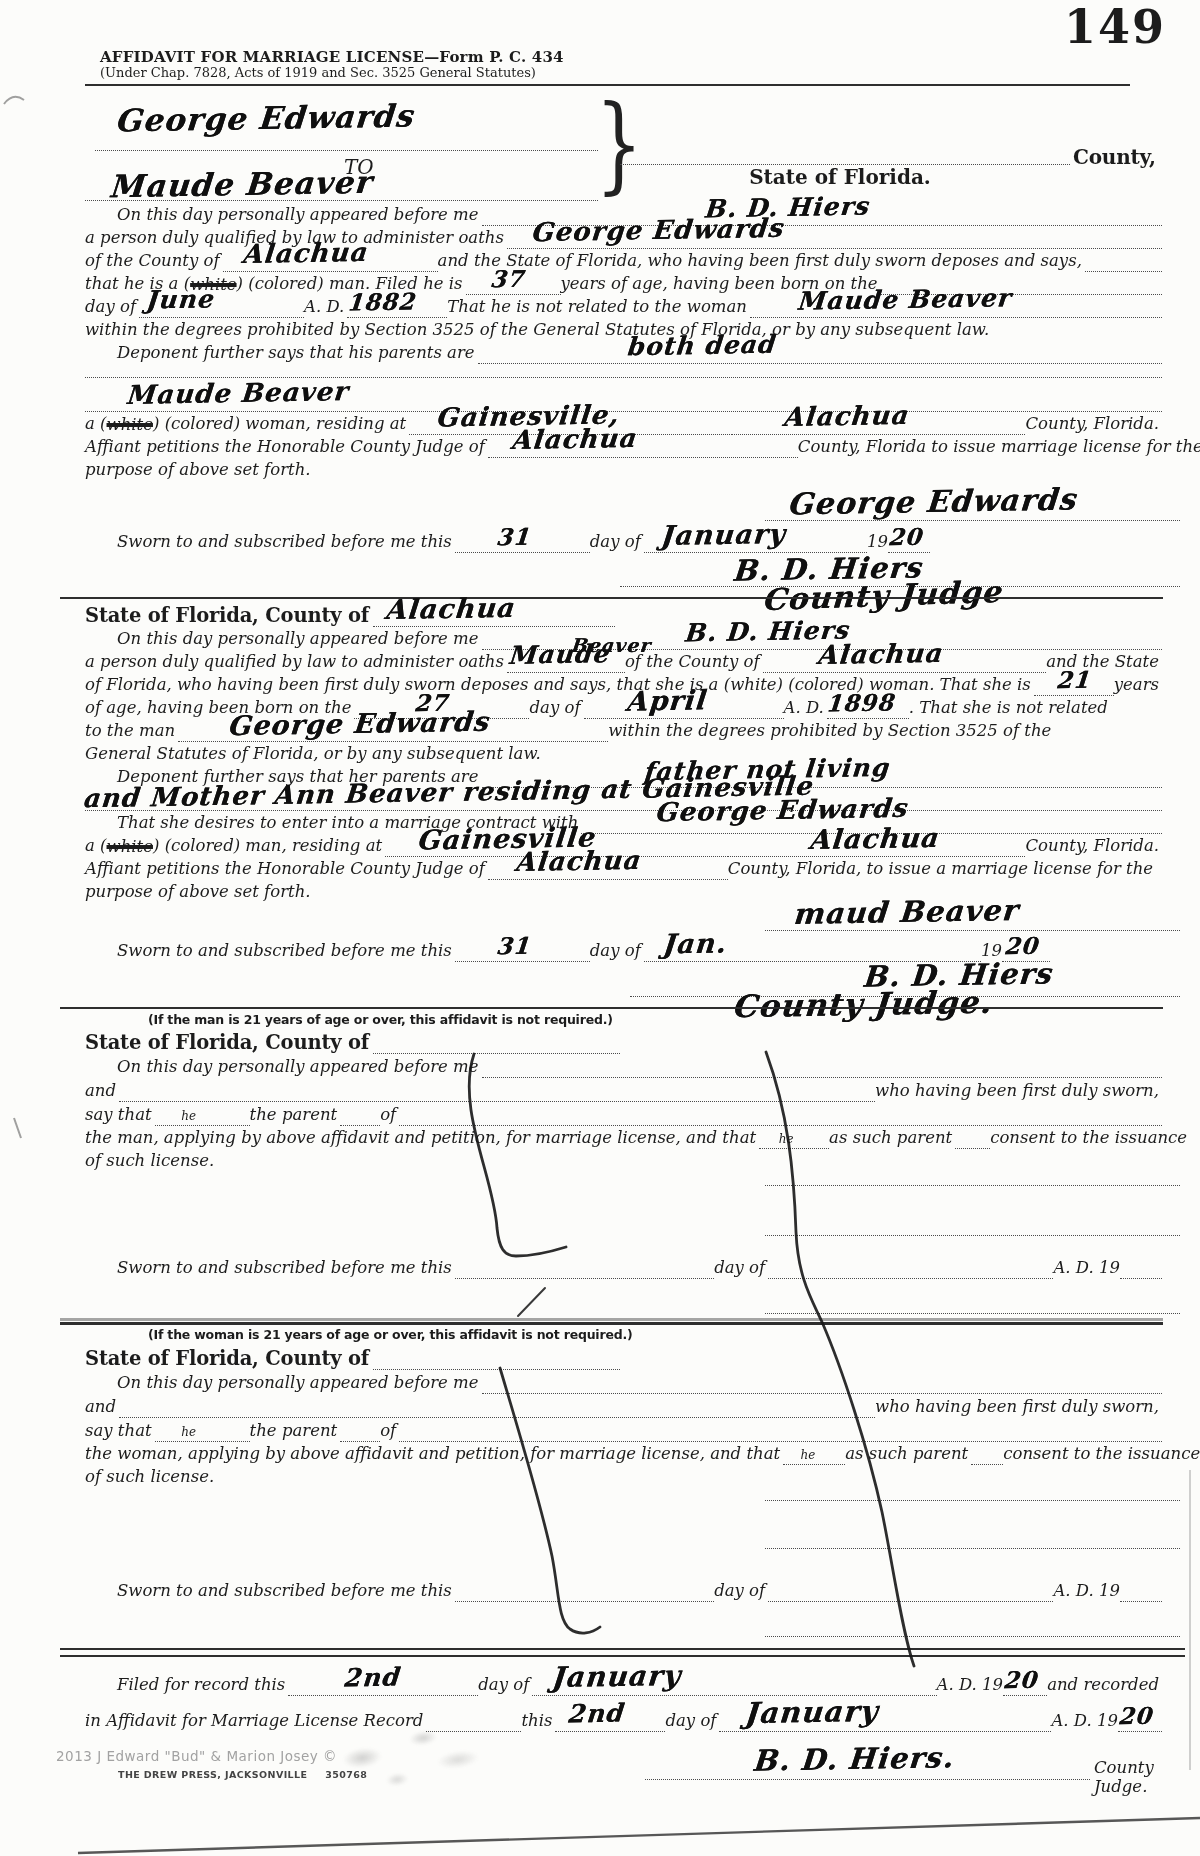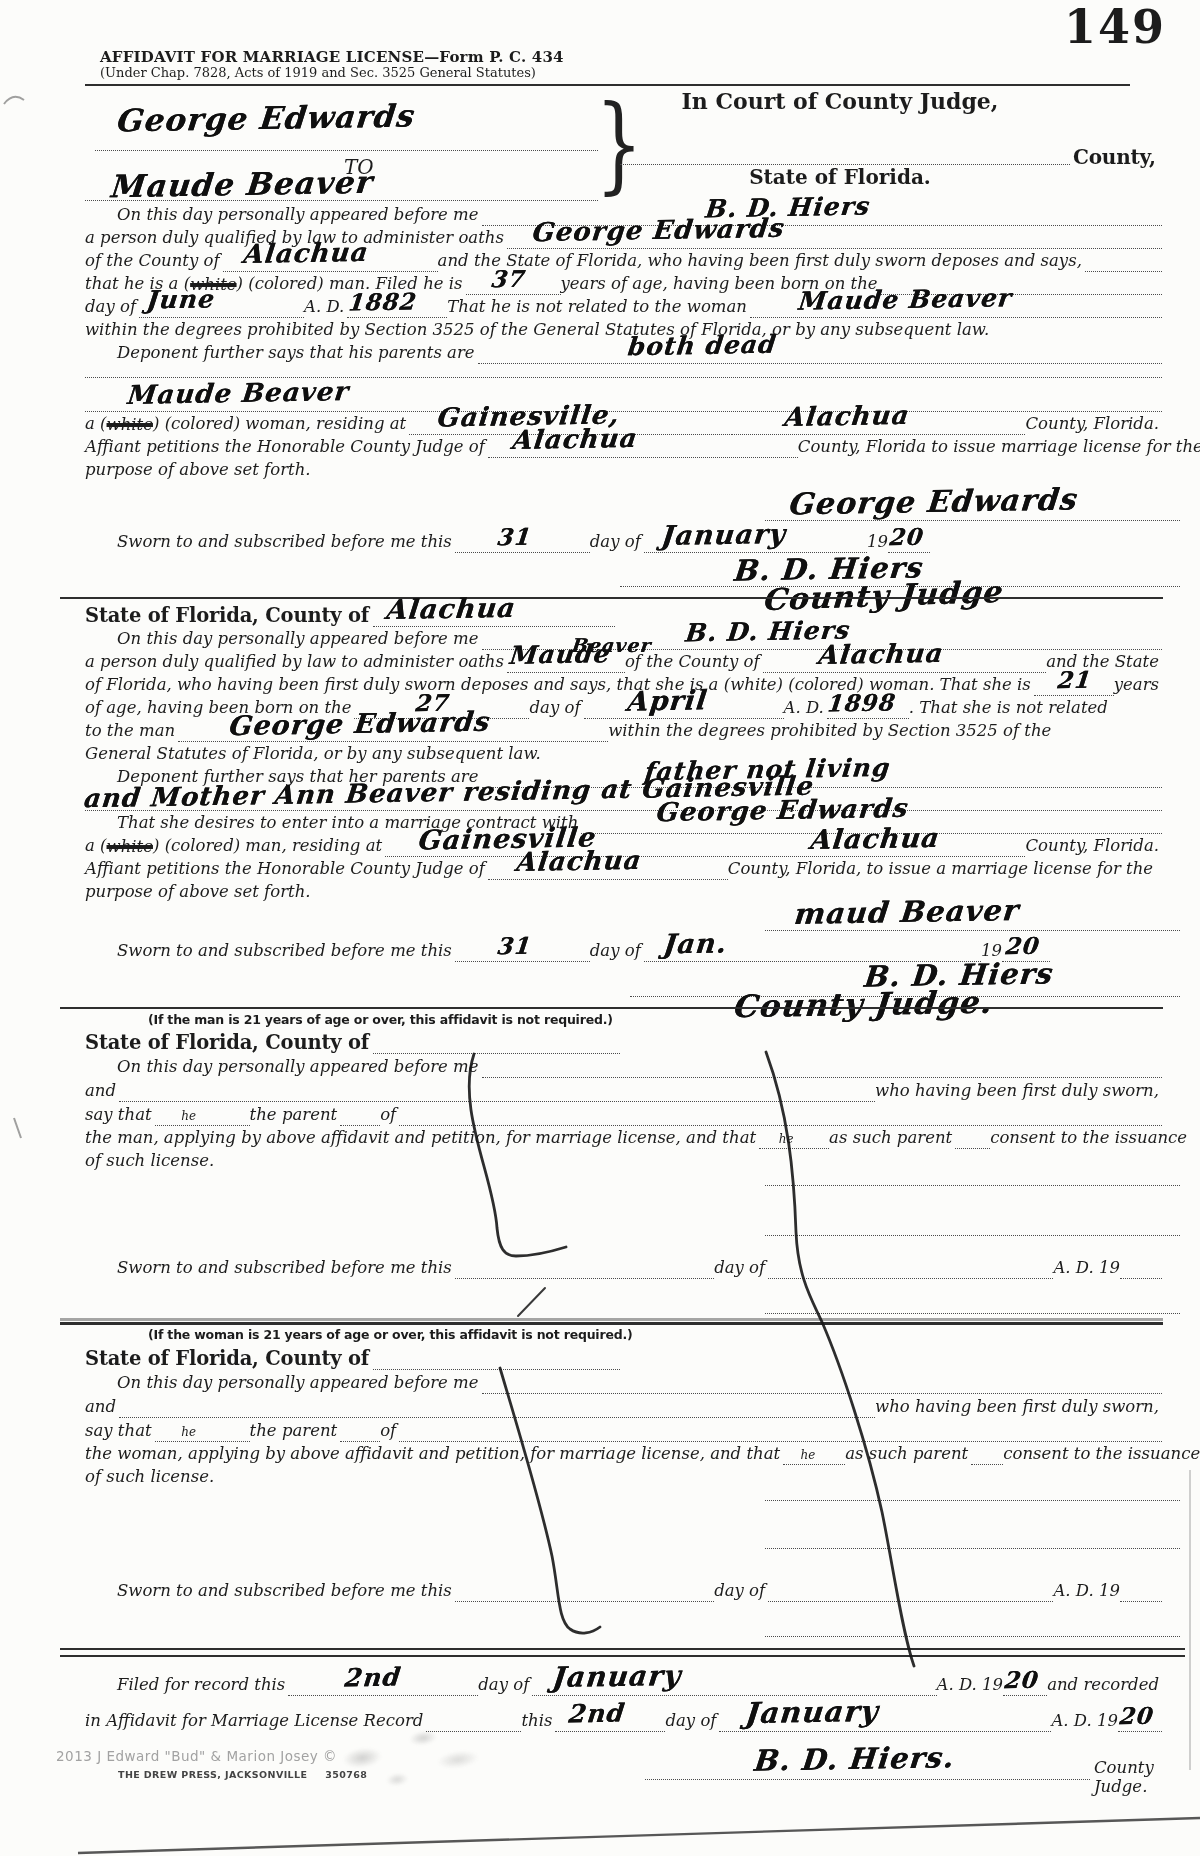--- a/index.html
+++ b/index.html
@@ -57,21 +57,20 @@
   <div class="hdr-sub">(Under Chap. 7828, Acts of 1919 and Sec. 3525 General Statutes)</div>
   <div class="rl" style="left:85px;top:84px;width:1045px;height:2px"></div>
 
   <span class="hw hwa" style="left:118px;top:100px;font-size:31px">George Edwards</span>
   <div class="dl" style="left:95px;top:149px;width:503px"></div>
   <span style="position:absolute;left:344px;top:155px;font-style:italic;font-size:20px">TO</span>
   <span class="hw hwa" style="left:112px;top:166px;font-size:31px">Maude Beaver</span>
   <div class="dl" style="left:85px;top:199px;width:513px"></div>
   <span class="brace">}</span>
 
-  <div class="court" style="top:88px;font-size:22px">In Court of County Judge,</div>
   <div class="dl" style="left:620px;top:163px;width:450px"></div>
   <span class="bl" style="position:absolute;left:1073px;top:145px;font-size:20px">County,</span>
   <div class="court" style="top:165px;font-size:20px">State of Florida.</div>
 
   <div class="row" style="top:200px">
     <span class="p ind">On this day personally appeared before me</span>
     <span class="fill">
         <i class="hw hwf" style="left:33%;font-size:25px">B. D. Hiers</i>
       </span>
   </div>

